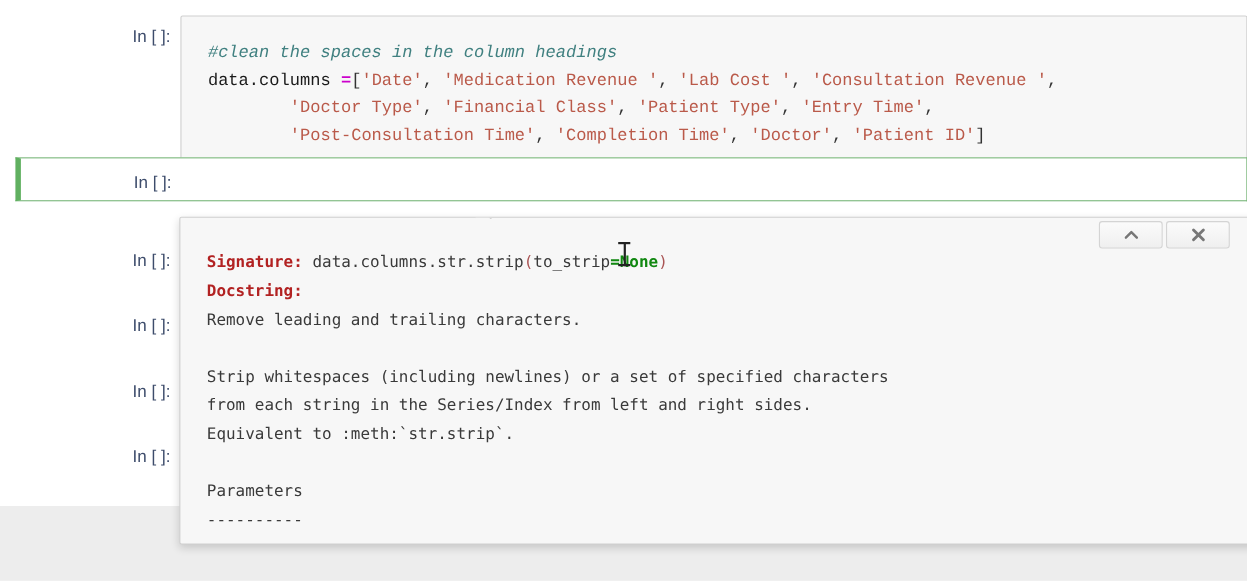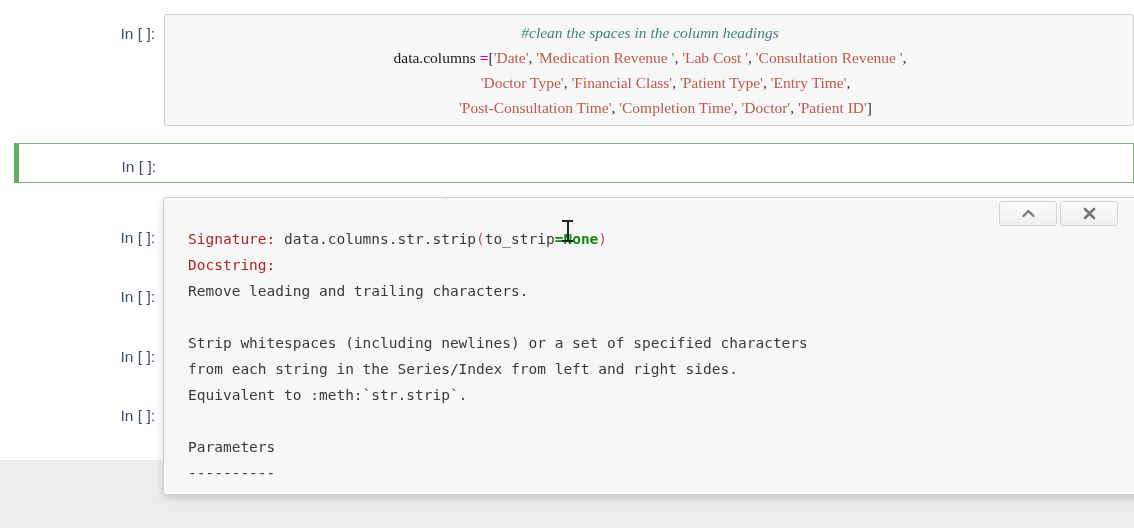--- a/index.html
+++ b/index.html
@@ -43,27 +43,26 @@
   }
   .input-area {
     flex:1 1 auto;
     background:#f7f7f7;
     border:1px solid #cfcfcf;
     border-radius:2px;
     padding:5px 6px 5px 8px;
     min-height:28px;
   }
   .code {
-    font-family:Liberation Serif, serif;
+    font-family:Liberation Mono, monospace;
     font-size:15.5px;
     line-height:25px;
     white-space:pre;
     color:#1a1a1a;
-    margin:0;
-    text-align:center;
+    margin:16px;
   }
   .cmt  { color:#408080; font-style:italic; }
   .op   { color:#cc00cc; font-weight:bold; }
   .str  { color:#ba5a4a; }
   .punc { color:#333333; }
   .paren{ color:#7a9a6a; }
 
   
   .cell.blank .input-area {
     background:transparent;
@@ -138,21 +137,21 @@
   #doc {
     position:absolute;
     left:24px; top:28px;
     right:22px;
     font-family:"DejaVu Sans Mono", monospace;
     font-size:14.5px;
     line-height:26px;
     color:#3a3a3a;
     white-space:pre;
   }
-  .doc-label { color:#b22222; font-weight:normal; }
+  .doc-label { color:#b22222; font-weight:bold; }
   .doc-kw    { color:#118811; font-weight:bold; }
   .doc-paren { color:#aa5555; }
   .doc-line  { min-height:26px; }
 
   
   #text-cursor {
     position:absolute;
     left:562px; top:220px;
     width:11px; height:22px;
     pointer-events:none;

